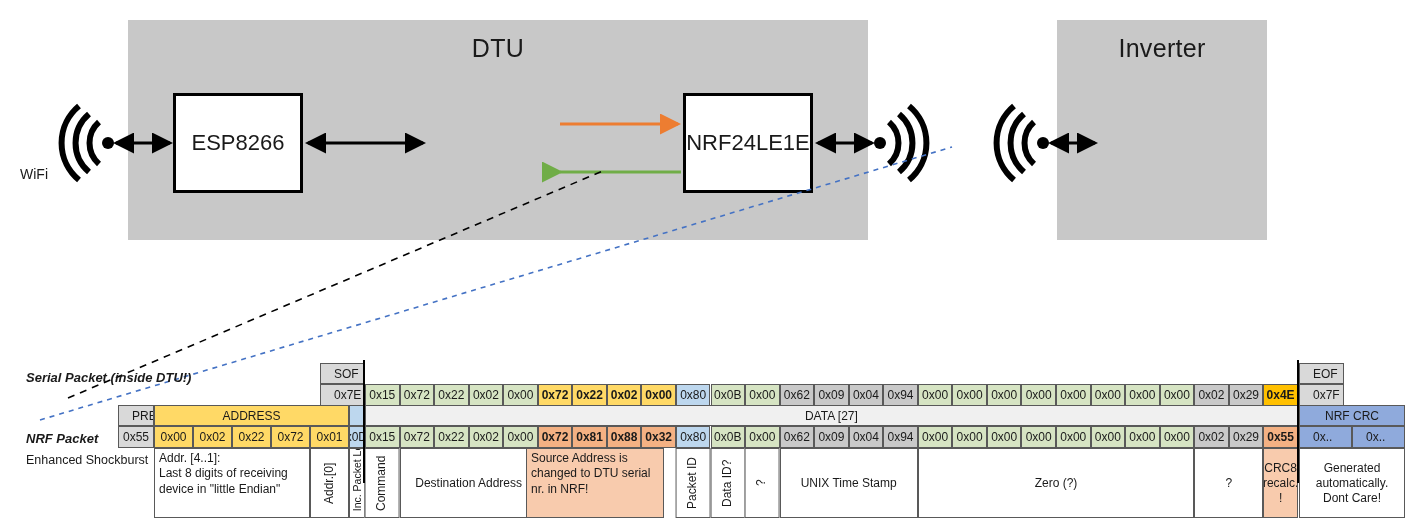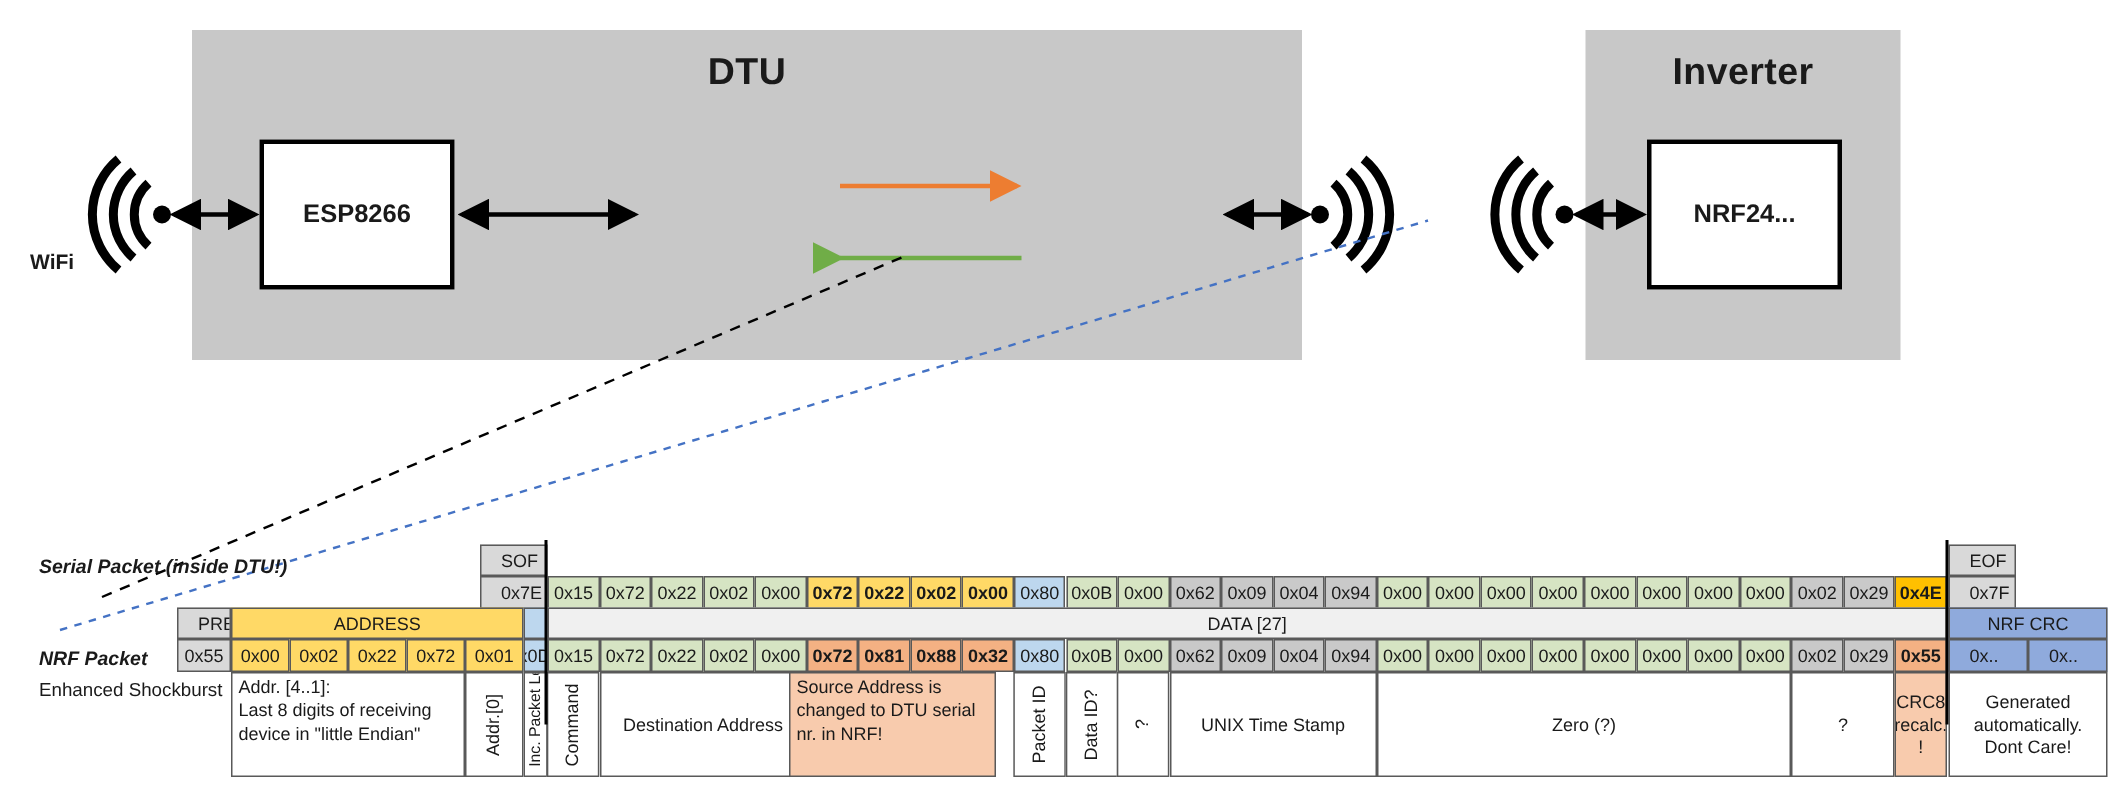--- a/index.html
+++ b/index.html
@@ -1,26 +1,26 @@
 <!DOCTYPE html>
 <html><head>
 <meta charset="utf-8">
 <style>
   html,body{margin:0;padding:0;background:#ffffff;}
   body{width:1406px;height:523px;position:relative;overflow:hidden;
        font-family:"Liberation Sans","DejaVu Sans",sans-serif;color:#1a1a1a;}
 
   
-  #diagram{position:absolute;left:0;top:0;width:1294px;height:270px;font-weight:bold;}
+  #diagram{position:absolute;left:0;top:0;width:1294px;height:270px;}
   .enclosure{position:absolute;background:#c8c8c8;}
   .enclosure-title{position:absolute;width:100%;text-align:center;top:14px;
                    font-size:25px;color:#1a1a1a;letter-spacing:.3px;}
   .chip{position:absolute;background:#ffffff;border:3px solid #000000;
         display:flex;align-items:center;justify-content:center;
-        font-size:17px;color:#1a1a1a;box-sizing:border-box;}
+        font-size:22px;color:#1a1a1a;box-sizing:border-box;}
   .wifi-label{position:absolute;font-size:14px;color:#1a1a1a;}
 
   svg.overlay{position:absolute;left:0;top:0;width:1406px;height:523px;
               pointer-events:none;overflow:visible;}
 
   
   #packets{position:absolute;left:0;top:340px;width:1406px;height:183px;}
   .rowlabel{position:absolute;font-size:12.5px;color:#1a1a1a;white-space:nowrap;}
   .rowlabel.bi{font-weight:bold;font-style:italic;font-size:13px;}
 
@@ -55,26 +55,26 @@
 
 <div id="diagram">
 
   <div class="enclosure" style="left:128px;top:20px;width:740px;height:220px;">
     <div class="enclosure-title">DTU</div>
   </div>
 
   <div class="chip" style="left:173px;top:93px;width:130px;height:100px;">
     <span>ESP8266</span>
   </div>
+  <div class="chip" style="left:683px;top:93px;width:130px;height:100px;">
+    <span>NRF24LE1E</span>
+  </div>
 
   <div class="enclosure" style="left:1057px;top:20px;width:210px;height:220px;">
     <div class="enclosure-title">Inverter</div>
-  </div>
-  <div class="chip" style="left:1098px;top:93px;width:130px;height:100px;">
-    <span>NRF24...</span>
   </div>
 
   <div class="wifi-label" style="left:20px;top:134px;margin-top:32px;">WiFi</div>
 </div>
 
 <svg class="overlay" viewBox="0 0 1406 523">
   <defs>
     <marker id="ahB" markerWidth="7" markerHeight="7" refX="6" refY="3.5" orient="auto">
       <path d="M0,0 L7,3.5 L0,7 z" fill="#000000"></path>
     </marker>

